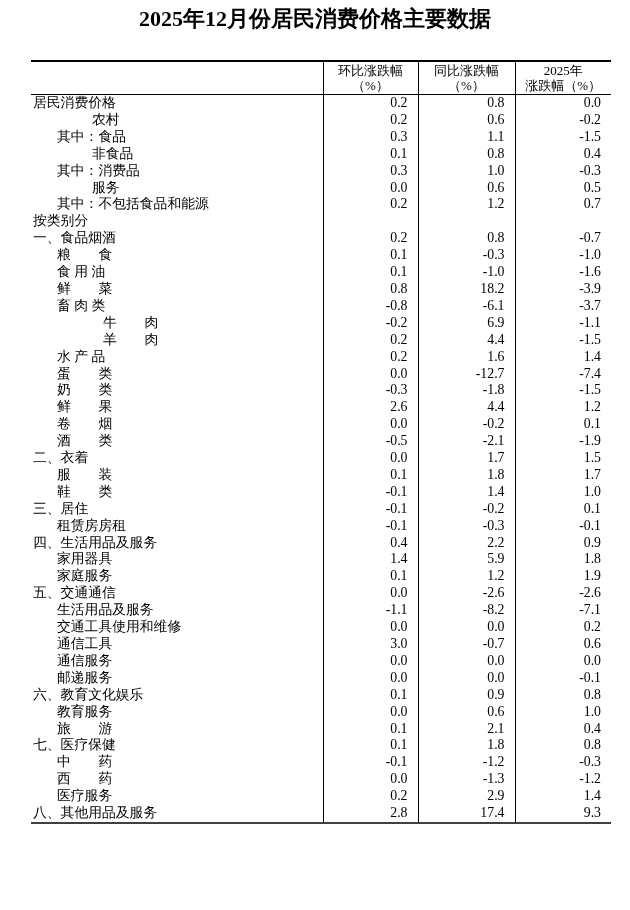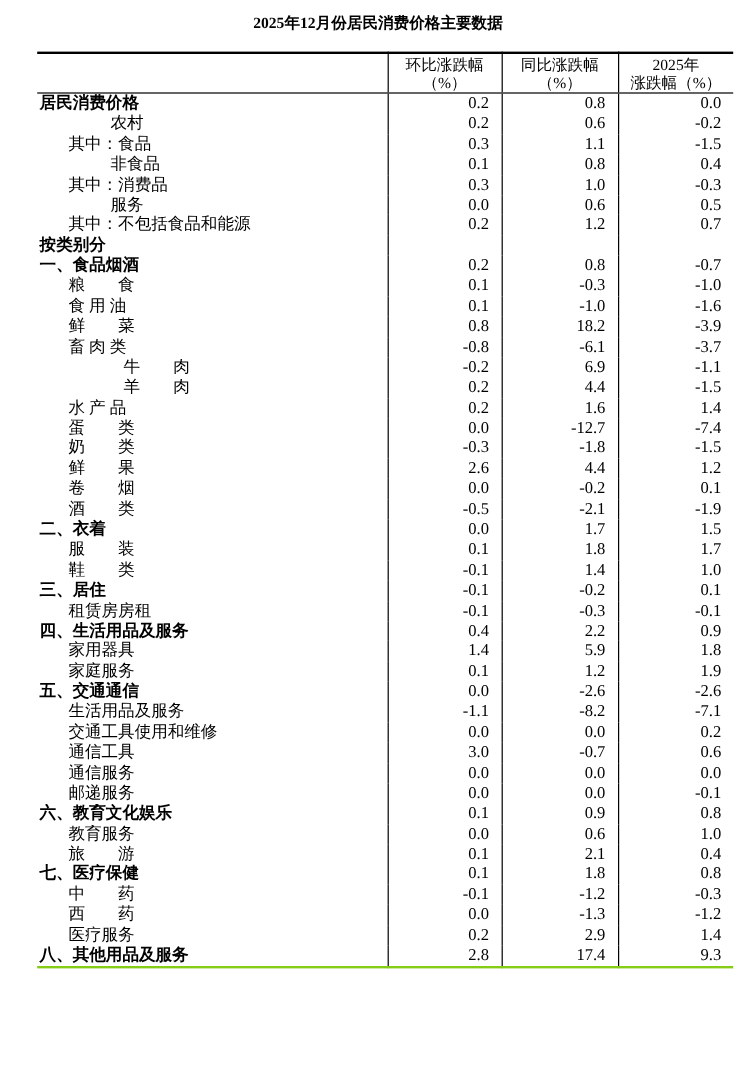--- a/index.html
+++ b/index.html
@@ -6,32 +6,32 @@
     margin: 0;
     padding: 0;
     width: 630px;
     height: 910px;
     background: #ffffff;
     color: #000000;
     font-family: "Liberation Serif", "DejaVu Serif", serif;
   }
   .title {
     margin: 9px 0 0 0;
-    font-size: 13px;
+    font-size: 22px;
     line-height: 20px;
     font-weight: bold;
     text-align: center;
   }
   table.cpi {
     border-collapse: collapse;
     table-layout: fixed;
     width: 580px;
-    margin: 14px 0 0 31px;
+    margin: 31px 0 0 31px;
     border-top: 2px solid #000;
-    border-bottom: 2px solid #84cc16;
+    border-bottom: 2px solid #404040;
   }
   col.c-label { width: 292px; }
   col.c-mom   { width: 95px; }
   col.c-yoy   { width: 97px; }
   col.c-ytd   { width: 96px; }
   thead th {
     height: 32px;
     padding: 0;
     border-bottom: 1px solid #000;
     font-weight: normal;
@@ -45,21 +45,21 @@
     height: 16.9px;
     line-height: 16.9px;
     padding: 0;
     font-size: 13.8px;
     white-space: nowrap;
     overflow: hidden;
     vertical-align: middle;
   }
   td.num { text-align: right; padding-right: 10px; }
   td.label { text-align: left; }
-  .ind0 { padding-left: 2px; font-weight: bold; }
+  .ind0 { padding-left: 2px; }
   .ind1 { padding-left: 26px; }
   .ind2 { padding-left: 61px; }
   .ind3 { padding-left: 36px; }
   .ind4 { padding-left: 72px; }
 </style>
 </head>
 <body>
 
 <h1 class="title">2025年12月份居民消费价格主要数据</h1>
 

